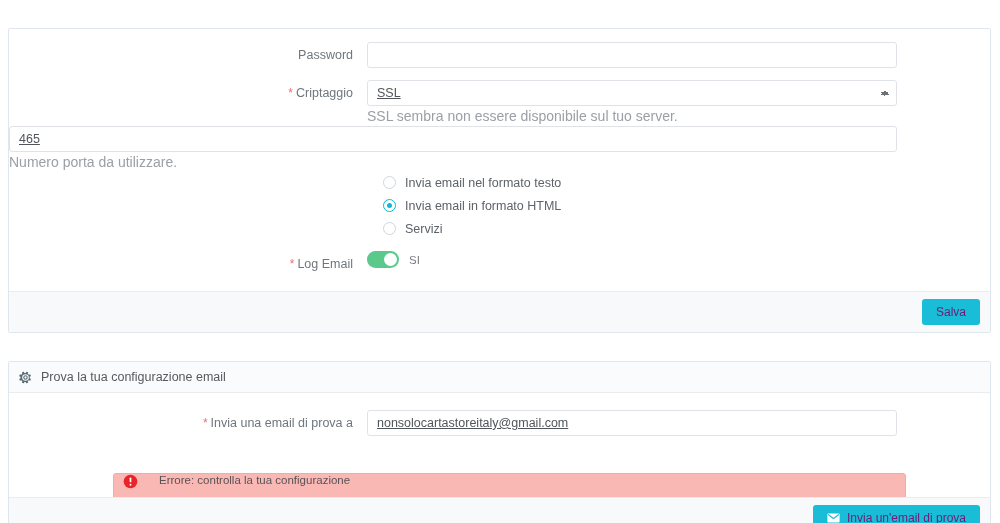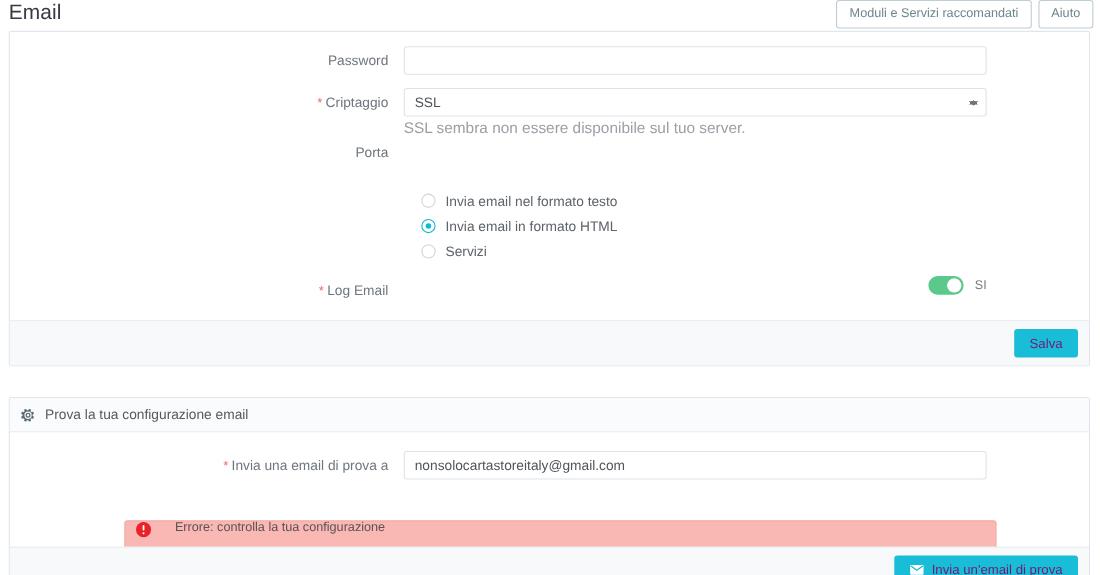--- a/index.html
+++ b/index.html
@@ -119,20 +119,21 @@
     width: 100%;
     height: 26px;
     border: 1px solid #dfe3e8;
     border-radius: 3px;
     background: #ffffff;
     font-size: 12.5px;
     color: #50555b;
     padding: 0 9px;
     font-family: "Liberation Sans", sans-serif;
     outline: none;
+    text-decoration: underline;
   }
   select.inp {
     appearance: none;
     -webkit-appearance: none;
     background-image:
       linear-gradient(45deg, transparent 50%, #6b7178 50%),
       linear-gradient(135deg, #6b7178 50%, transparent 50%),
       linear-gradient(45deg, #6b7178 50%, transparent 50%),
       linear-gradient(135deg, transparent 50%, #6b7178 50%);
     background-position:
@@ -172,21 +173,21 @@
     content: "";
     position: absolute;
     left: 2.5px; top: 2.5px;
     width: 5px; height: 5px;
     border-radius: 50%;
     background: #11b8d4;
   }
   .radio-label { font-size: 12.5px; color: #5d6369; }
 
   
-  .toggle-wrap { display: flex; align-items: center; justify-content: flex-end; }
+  .toggle-wrap { display: flex; align-items: center; }
   .toggle {
     width: 32px; height: 17px;
     border-radius: 9px;
     background: #5bc98b;
     position: relative;
     cursor: pointer;
     flex: 0 0 auto;
   }
   .toggle .knob {
     position: absolute;
@@ -232,27 +233,20 @@
     margin-left: 21px;
     font-size: 11.5px;
     color: #5a5255;
   }
 </style>
 </head>
 <body>
 
 <div class="page">
 
-  <div class="page-header">
-    <div class="page-title">Email</div>
-    <div class="header-btns">
-      <button class="hbtn">Moduli e Servizi raccomandati</button>
-      <button class="hbtn">Aiuto</button>
-    </div>
-  </div>
 
   <div class="panel" id="panel-email">
     <div class="panel-body">
 
       <div class="form-row" style="top:13px;">
         <div class="lbl-col">Password</div>
         <div class="ctrl-col">
           <input class="inp" type="text" value="" style="">
         </div>
       </div>
@@ -263,21 +257,24 @@
         </div>
         <div class="ctrl-col">
           <select class="inp">
             <option selected="">SSL</option>
           </select>
           <div class="helptext">SSL sembra non essere disponibile sul tuo server.</div>
         </div>
       </div>
 
       <div class="form-row" style="top:97px;">
-        <div class="lbl-col">Porta</div>
+        <div class="ctrl-col">
+          <input class="inp" type="text" value="465" style="">
+          <div class="helptext">Numero porta da utilizzare.</div>
+        </div>
       </div>
 
       <div class="radio-group" style="top:142px;">
         <div class="radio-item">
           <span class="radio-dot"></span>
           <span class="radio-label">Invia email nel formato testo</span>
         </div>
         <div class="radio-item">
           <span class="radio-dot on"></span>
           <span class="radio-label">Invia email in formato HTML</span>

